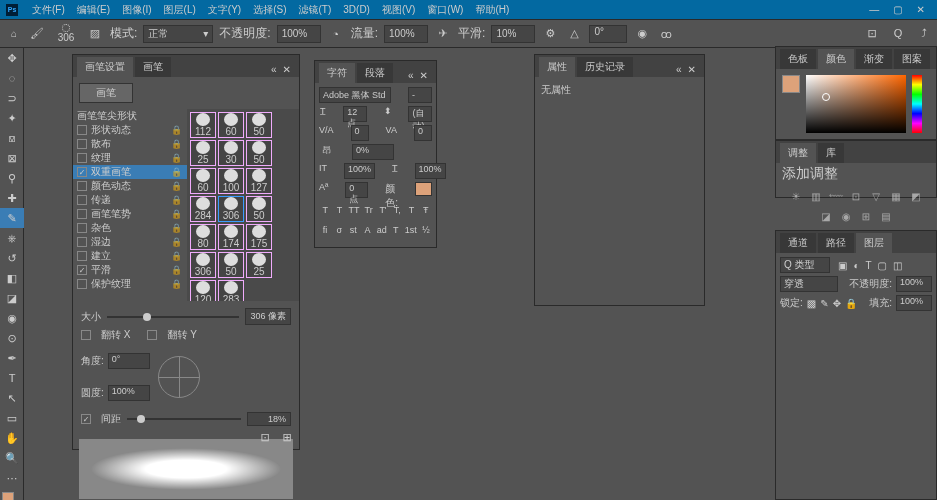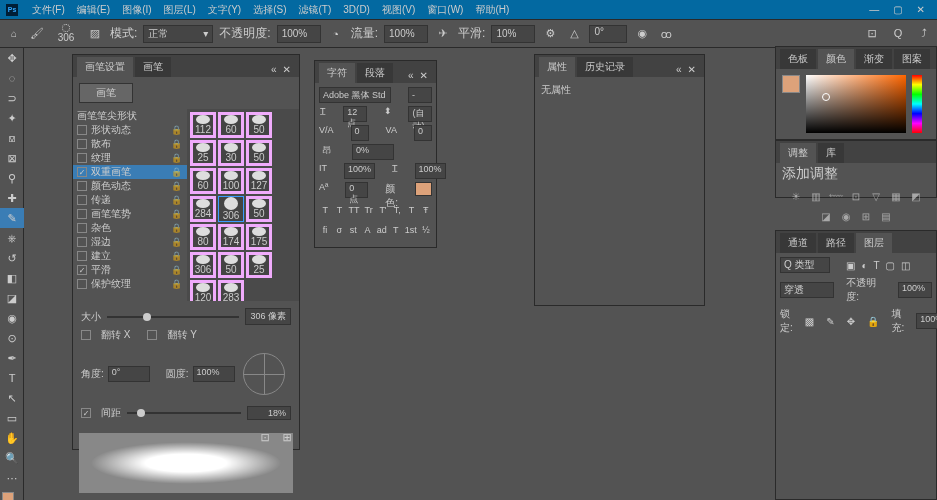--- a/index.html
+++ b/index.html
@@ -30,30 +30,30 @@
 .brush-panel{left:72px;top:54px;width:228px;height:396px}
 .brush-presets{display:flex;gap:6px;padding:6px}
 .preset-btn{background:#666;border:1px solid #333;padding:2px 16px;font-size:10px}
 .brush-body{display:flex;height:192px}
 .brush-opts{width:114px;display:flex;flex-direction:column}
 .brush-opt{display:flex;align-items:center;padding:1px 4px;height:14px;font-size:9px}
 .brush-opt.sel{background:#3a7db5}
 .cb{width:10px;height:10px;border:1px solid #888;margin-right:4px;display:flex;align-items:center;justify-content:center;font-size:8px}
 .lock-ico{margin-left:auto;font-size:9px;opacity:.6}
 .brush-thumbs{flex:1;display:flex;flex-wrap:wrap;align-content:flex-start;padding:2px;background:#4a4a4a;overflow:hidden}
-.thumb{width:26px;height:26px;border:3px solid #f0abfc;margin:1px;display:flex;flex-direction:column;align-items:center;justify-content:center;background:#444;font-size:7px}
+.thumb{width:26px;height:26px;border:1px solid #f0abfc;margin:1px;display:flex;flex-direction:column;align-items:center;justify-content:center;background:#444;font-size:7px}
 .thumb.sel{border:1px solid #3a9cff}
 .thumb-dot{width:14px;height:14px;background:#ddd;border-radius:50%}
 .brush-sliders{padding:4px 8px}
 .slider-row{display:flex;align-items:center;gap:6px;margin:3px 0;font-size:9px}
 .slider-track{flex:1;height:2px;background:#333;position:relative}
 .slider-handle{position:absolute;width:8px;height:8px;background:#ccc;border-radius:50%;top:-3px;transform:translateX(-50%)}
 .slider-val{background:#454545;border:1px solid #333;padding:1px 4px;min-width:44px;text-align:right;font-size:9px}
 .angle-editor{display:flex;align-items:center;gap:8px;padding:4px 8px}
-.angle-col{display:flex;flex-direction:row;gap:16px;font-size:9px}
+.angle-col{display:flex;flex-direction:column;gap:16px;font-size:9px}
 .angle-row{display:flex;align-items:center;gap:4px}
 .angle-circle{width:42px;height:42px;border:1px solid #888;border-radius:50%;position:relative}
 .angle-circle::before{content:"";position:absolute;width:100%;height:1px;background:#888;top:50%}
 .angle-circle::after{content:"";position:absolute;width:1px;height:100%;background:#888;left:50%}
 .brush-preview{margin:6px;height:60px;background:#888;display:flex;align-items:center;justify-content:center;position:relative}
 .stroke{position:absolute;width:90%;height:70%;background:radial-gradient(ellipse,#fff 30%,transparent 70%);filter:contrast(2)}
 .panel-footer{position:absolute;bottom:0;right:0;display:flex;gap:4px;padding:3px}
 .char-panel{left:314px;top:60px;width:123px;height:188px}
 .char-body{padding:4px;display:flex;flex-direction:column;gap:2px}
 .char-row{display:flex;align-items:flex-start;gap:17px;height:17px}
@@ -68,21 +68,21 @@
 .color-body{display:flex;padding:6px;gap:6px}
 .color-swatch{width:18px;height:18px;background:#dda27a;border:1px solid #888}
 .color-field{width:100px;height:58px;background:linear-gradient(to bottom,transparent,#000),linear-gradient(to right,#fff,#ff6600);position:relative}
 .color-cursor{position:absolute;width:8px;height:8px;border:1px solid #fff;border-radius:50%;top:18px;left:16px}
 .hue-strip{width:10px;height:58px;background:linear-gradient(to bottom,#f00,#ff0,#0f0,#0ff,#00f,#f0f,#f00)}
 .adj-panel{right:0;top:140px;width:162px;height:58px}
 .adj-icons{display:flex;flex-wrap:wrap;gap:6px;padding:4px 8px;justify-content:center}
 .adj-ico{width:14px;height:14px;display:flex;align-items:center;justify-content:center;font-size:10px;opacity:.7}
 .layers-panel{right:0;top:230px;width:162px;height:270px}
 .layers-body{padding:4px;display:flex;flex-direction:column;gap:3px}
-.lyr-row{display:flex;align-items:center;gap:12px;font-size:9px}
+.lyr-row{display:flex;align-items:center;gap:4px;font-size:9px}
 .lyr-filter{background:#454545;border:1px solid #333;height:16px;width:50px;padding:0 3px;display:flex;align-items:center}
 .lyr-icons{display:flex;gap:6px;margin-left:4px}
 .sharebar{position:absolute;top:24px;right:4px;display:flex;gap:8px;align-items:center}
 </style>
 </head>
 <body>
 
 <div class="menubar">
   <div class="ps-icon">Ps</div>
   <div class="menu-item">文件(F)</div>

